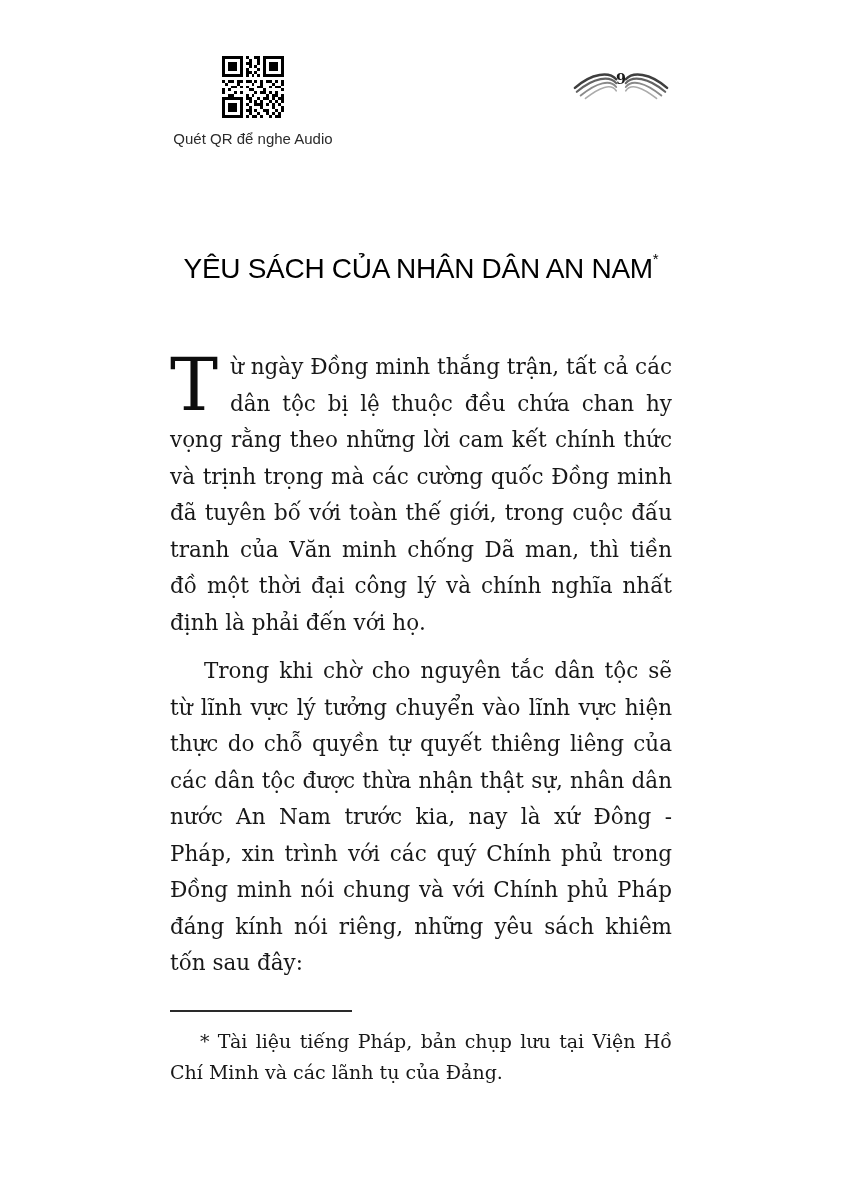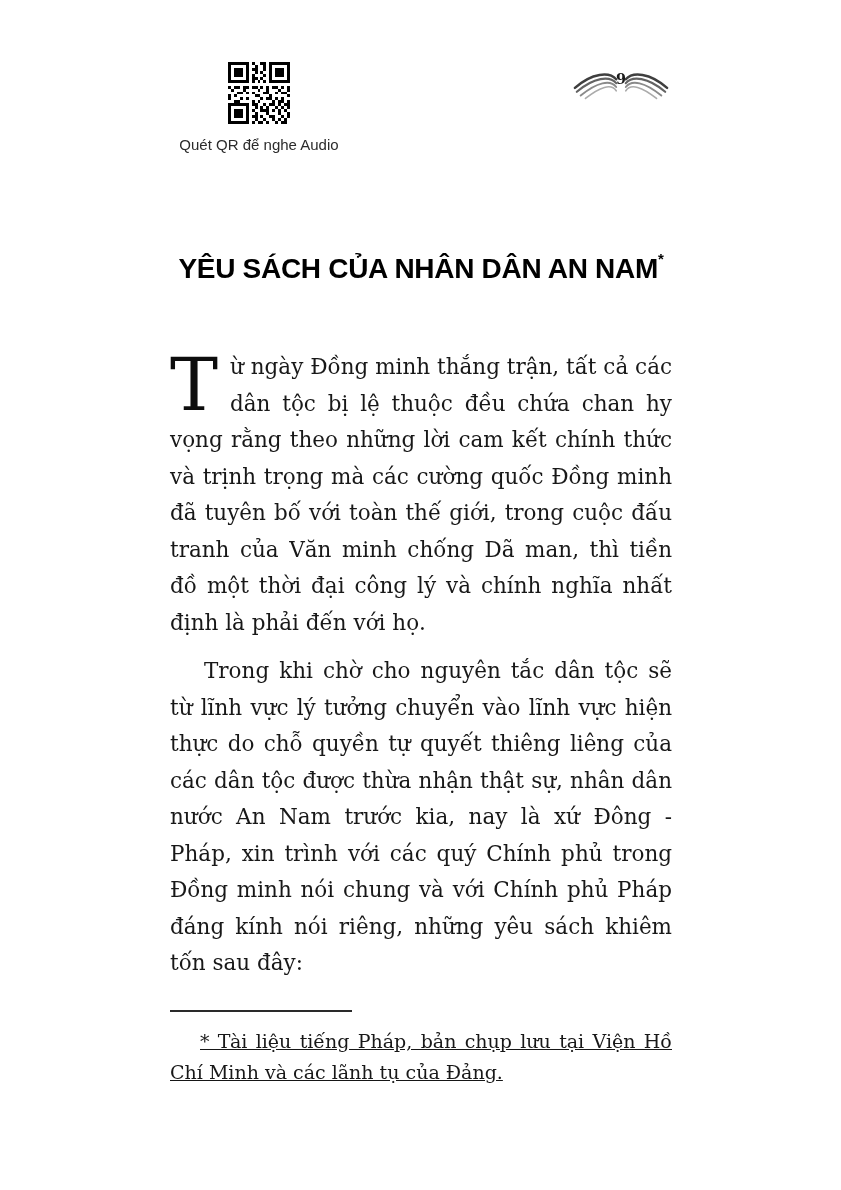--- a/index.html
+++ b/index.html
@@ -10,21 +10,21 @@
     margin: 0 auto;
     background: #ffffff;
     font-family: "DejaVu Serif", "Liberation Serif", serif;
     color: #161616;
     overflow: hidden;
   }
 
   
   .qr-block {
     position: absolute; left: 162px; top: 56px;
-    width: 182px; margin: 6px; text-align: center;
+    width: 182px; margin: 0; text-align: center;
   }
   .qr-svg { width: 62px; height: 62px; display: block; margin: 0 auto 12px; }
   .qr-caption {
     font-family: "Liberation Sans", "DejaVu Sans", sans-serif;
     font-size: 15px; color: #2b2b2b; white-space: nowrap;
   }
 
   .ornament {
     position: absolute; right: 172px; top: 64px;
     width: 96px; height: 44px;
@@ -36,21 +36,21 @@
   }
 
   
   .content {
     position: absolute; left: 170px; top: 250px; width: 502px;
   }
   .title {
     margin: 0 0 64px;
     text-align: center;
     font-family: "Liberation Sans", "DejaVu Sans", sans-serif;
-    font-weight: 700;
+    font-weight: 400;
     font-size: 28px;
     letter-spacing: -0.3px;
     color: #000;
     white-space: nowrap;
   }
   .title-mark { font-size: 15px; vertical-align: 14px; }
 
   .para {
     margin: 0;
     font-size: 21.5px;
@@ -63,21 +63,21 @@
   .dropcap {
     float: left;
     font-size: 72px;
     line-height: 58px;
     padding: 7px 12px 0 0;
     color: #0d0d0d;
     font-family: "DejaVu Serif", serif;
   }
 
   
-  .footnote { margin-top: 28px; text-decoration: underline; }
+  .footnote { margin-top: 28px; }
   .footnote-rule {
     width: 182px; height: 0;
     border-top: 2px solid #2a2a2a;
     margin: 0 0 14px;
   }
   .footnote-text {
     margin: 0;
     font-size: 19px;
     line-height: 31px;
     text-align: justify;

